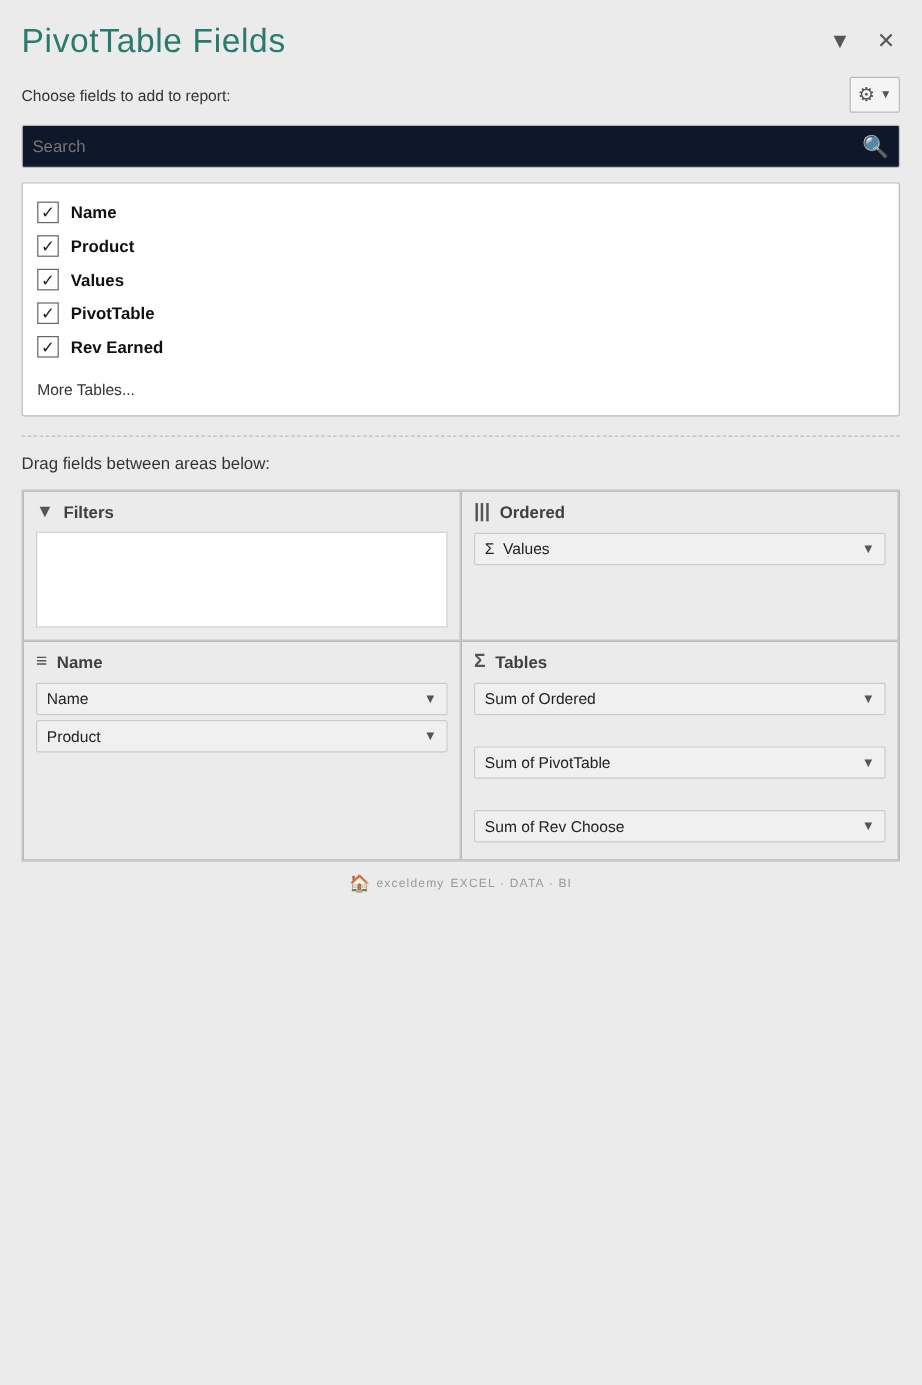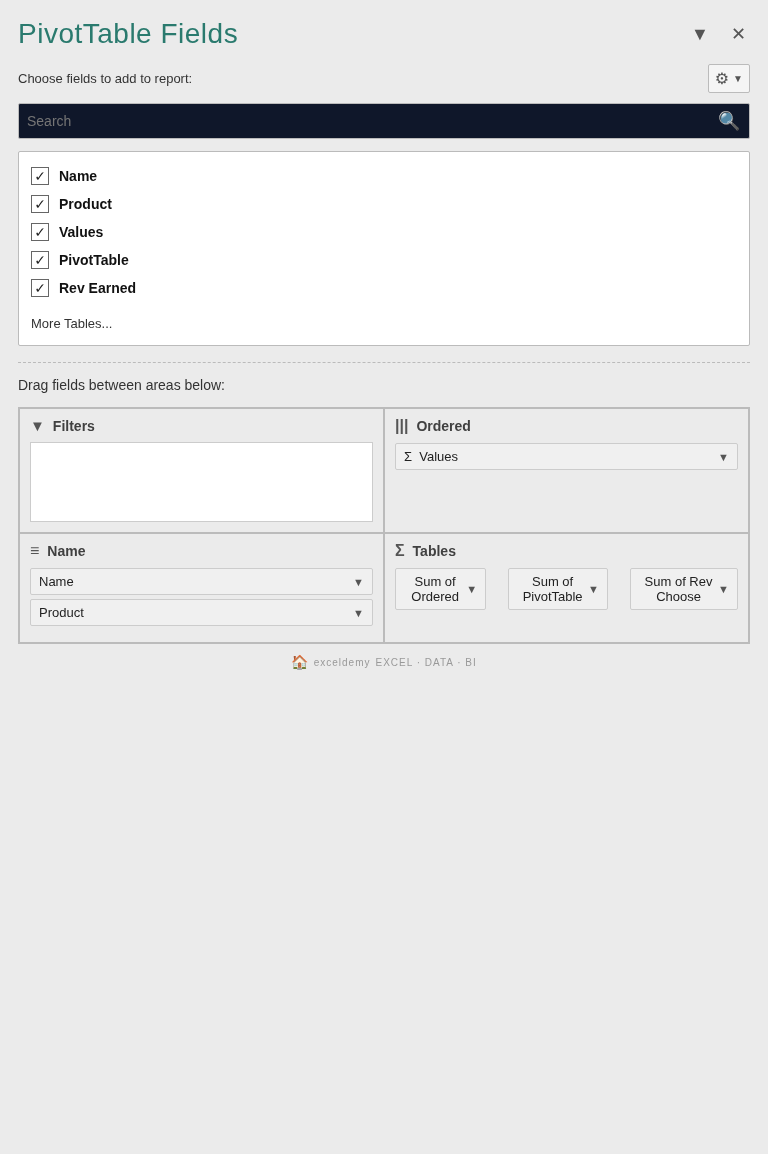--- a/index.html
+++ b/index.html
@@ -212,21 +212,21 @@
     }
     .filters-box { }
     .columns-box { }
     .rows-box { }
     .values-box { }
     .area-box.filters-box .area-content {
       min-height: 80px;
     }
     .values-area-items {
       display: flex;
-      flex-direction: row;
+      flex-direction: column;
       gap: 22px;
     }
     .watermark {
       text-align: center;
       margin-top: 10px;
       font-size: 11px;
       color: #aaa;
       display: flex;
       align-items: center;
       justify-content: center;

